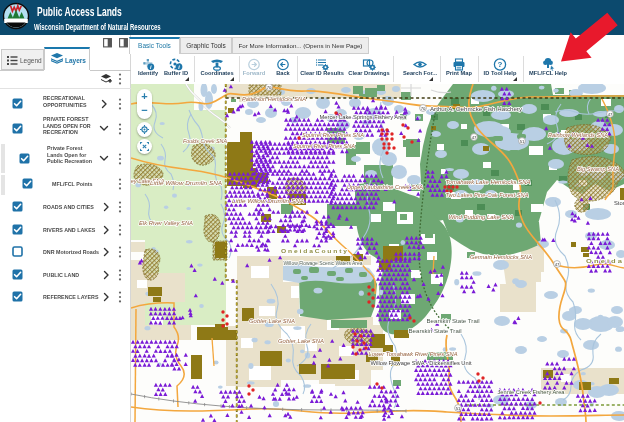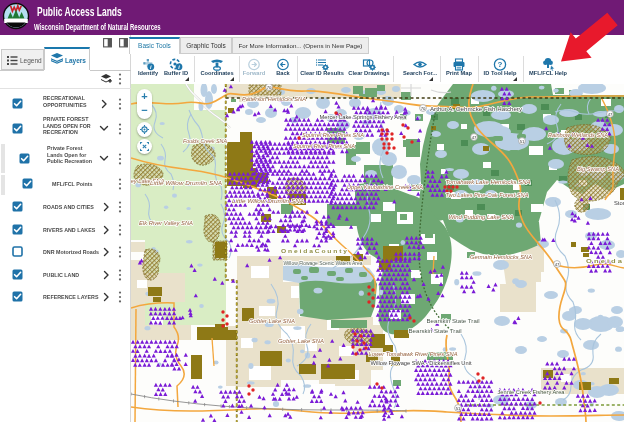--- a/index.html
+++ b/index.html
@@ -1,16 +1,16 @@
 <!DOCTYPE html>
 <html><head><meta charset="utf-8"><style>
 *{margin:0;padding:0;box-sizing:border-box}
 html,body{width:624px;height:422px;overflow:hidden;background:#fff;font-family:"Liberation Sans",sans-serif}
 #page{position:relative;width:624px;height:422px}
-#header{position:absolute;left:0;top:0;width:624px;height:36px;background:#701a75}
+#header{position:absolute;left:0;top:0;width:624px;height:36px;background:#0c4a6e}
 #title{position:absolute;left:37px;top:4px;color:#fff;font-weight:bold;font-size:13.5px;transform:scaleX(0.63);transform-origin:0 0;white-space:nowrap}
 #subtitle{position:absolute;left:33.5px;top:22px;color:#fff;font-weight:bold;font-size:9px;transform:scaleX(0.665);transform-origin:0 0;white-space:nowrap}
 #sidebar{position:absolute;left:0;top:35px;width:131px;height:387px;background:#fff;border-right:1px solid #d6d6d6}
 .stab{position:absolute;font-size:6.5px;color:#444}
 #tab-legend{left:1px;top:14px;width:43px;height:21px;background:#f0f0f0;border:1px solid #c9c9c9}
 #tab-layers{left:44px;top:12px;width:46px;height:23px;background:#fff;border-left:1px solid #c9c9c9;border-right:1px solid #c9c9c9;border-top:2.5px solid #1a78ad}
 #tabline{position:absolute;left:0;top:34.5px;width:131px;height:1px;background:#c9c9c9}
 #tabline2{position:absolute;left:44px;top:34.5px;width:46px;height:1.5px;background:#fff}
 #iconline{position:absolute;left:0;top:53px;width:131px;height:1px;background:#e2e2e2}
 .tabtxt{position:absolute;font-size:6.5px}

